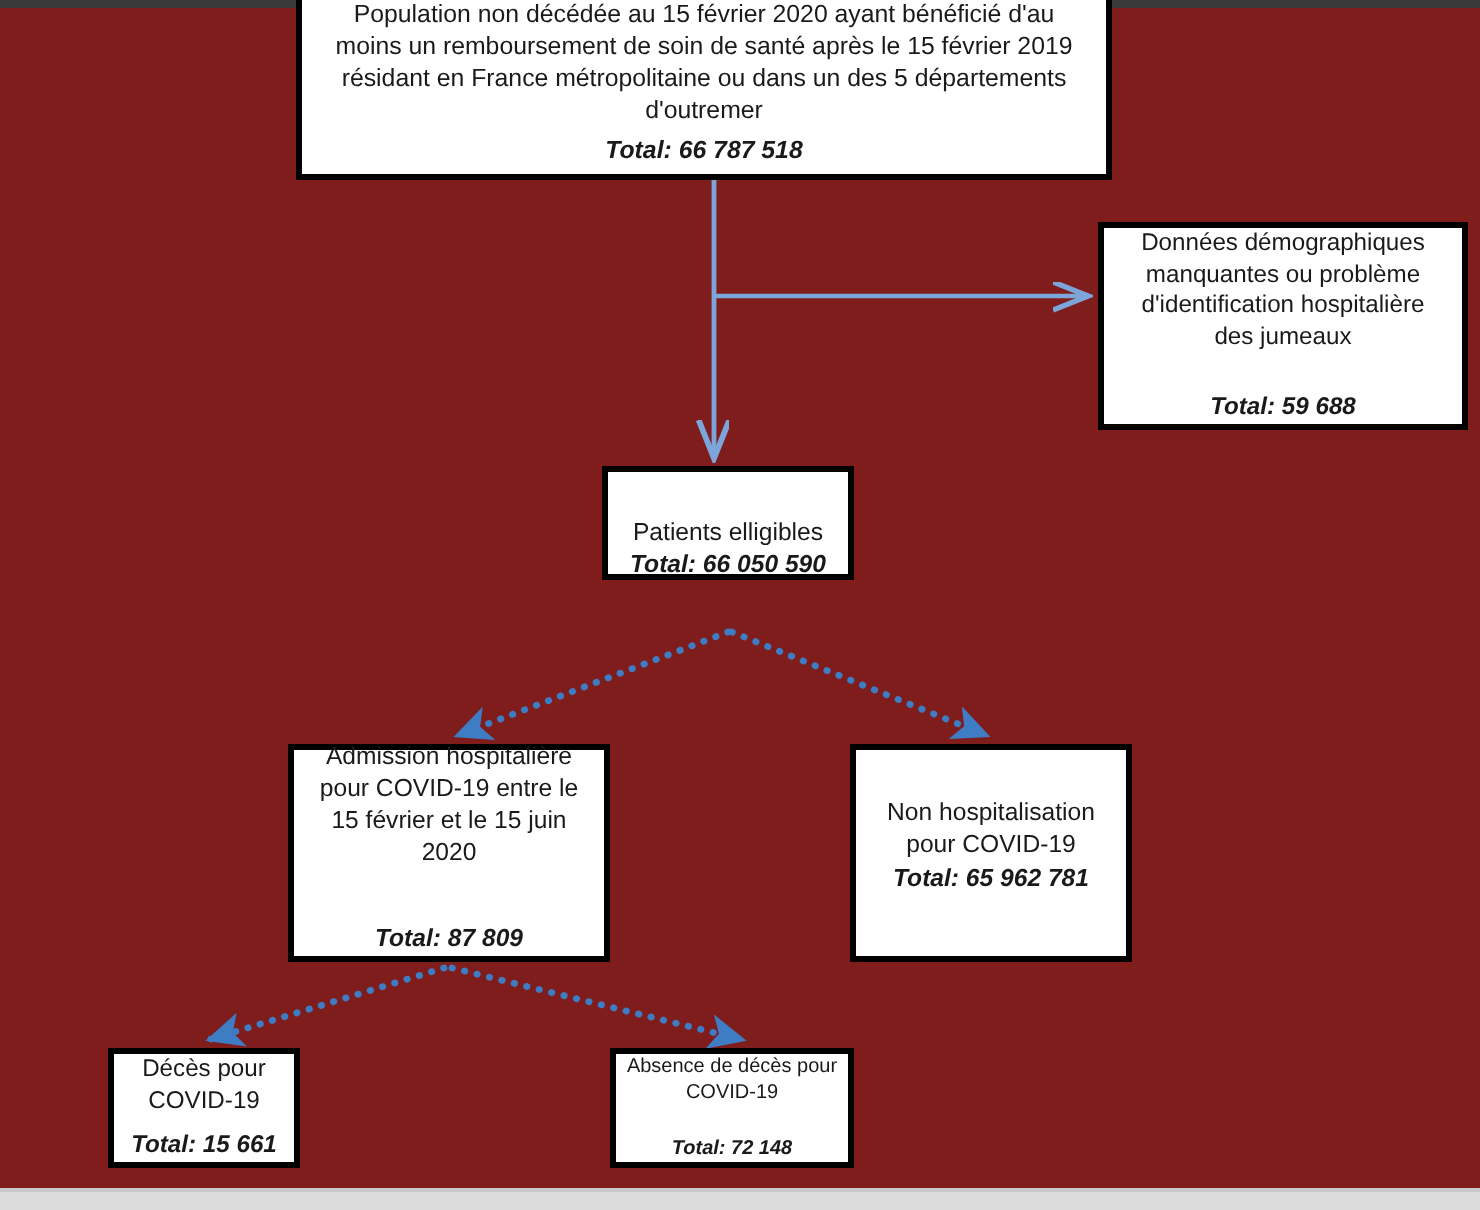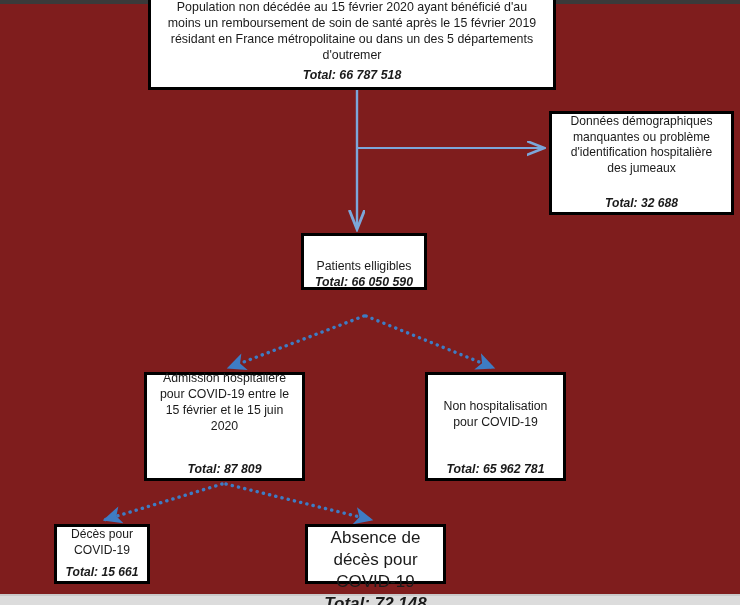--- a/index.html
+++ b/index.html
@@ -71,32 +71,32 @@
   #node-admission{
     left:144px; top:372px; width:161px; height:109px;
     font-size:12.3px; padding:0 6px;
     justify-content:flex-end; padding-top:12px;
   }
   #node-admission .total{ margin-top:27px; }
 
   #node-nonhosp{
     left:425px; top:372px; width:141px; height:109px;
     font-size:12.3px; padding:0 6px;
-    justify-content:flex-start; padding-top:24px;gap:30px;
+    justify-content:flex-start; padding-top:24px;
   }
   #node-nonhosp .total{ margin-top:1px; }
 
   #node-deaths{
     left:54px; top:524px; width:96px; height:60px;
     font-size:12.1px; padding:0 4px;
   }
 
   #node-nodeaths{
-    left:305px; top:524px; width:141px; height:60px;
-    font-size:17px; padding:0 4px;
+    left:305px; top:524px; width:122px; height:60px;
+    font-size:10px; padding:0 4px;
   }
 </style>
 </head>
 <body>
 
 <div id="canvas">
 
   <div class="top-rule"></div>
 
   <svg class="links" viewBox="0 0 740 605" xmlns="http://www.w3.org/2000/svg">
@@ -134,21 +134,21 @@
     </g>
   </svg>
 
   <div class="node" id="node-population">
     <span class="body">Population non décédée au 15 février 2020 ayant bénéficié d'au moins un remboursement de soin de santé après le 15 février 2019 résidant en France métropolitaine ou dans un des 5 départements d'outremer</span>
     <span class="total">Total: 66 787 518</span>
   </div>
 
   <div class="node" id="node-missing">
     <span class="body">Données démographiques manquantes ou problème d'identification hospitalière des jumeaux</span>
-    <span class="total">Total: 32 688</span>
+    <span class="total">Total: 59 688</span>
   </div>
 
   <div class="node" id="node-eligible">
     <span class="body">Patients elligibles</span>
     <span class="total">Total: 66 050 590</span>
   </div>
 
   <div class="node" id="node-admission">
     <span class="body">Admission hospitalière pour COVID-19 entre le 15 février et le 15 juin 2020</span>
     <span class="total">Total: 87 809</span>

